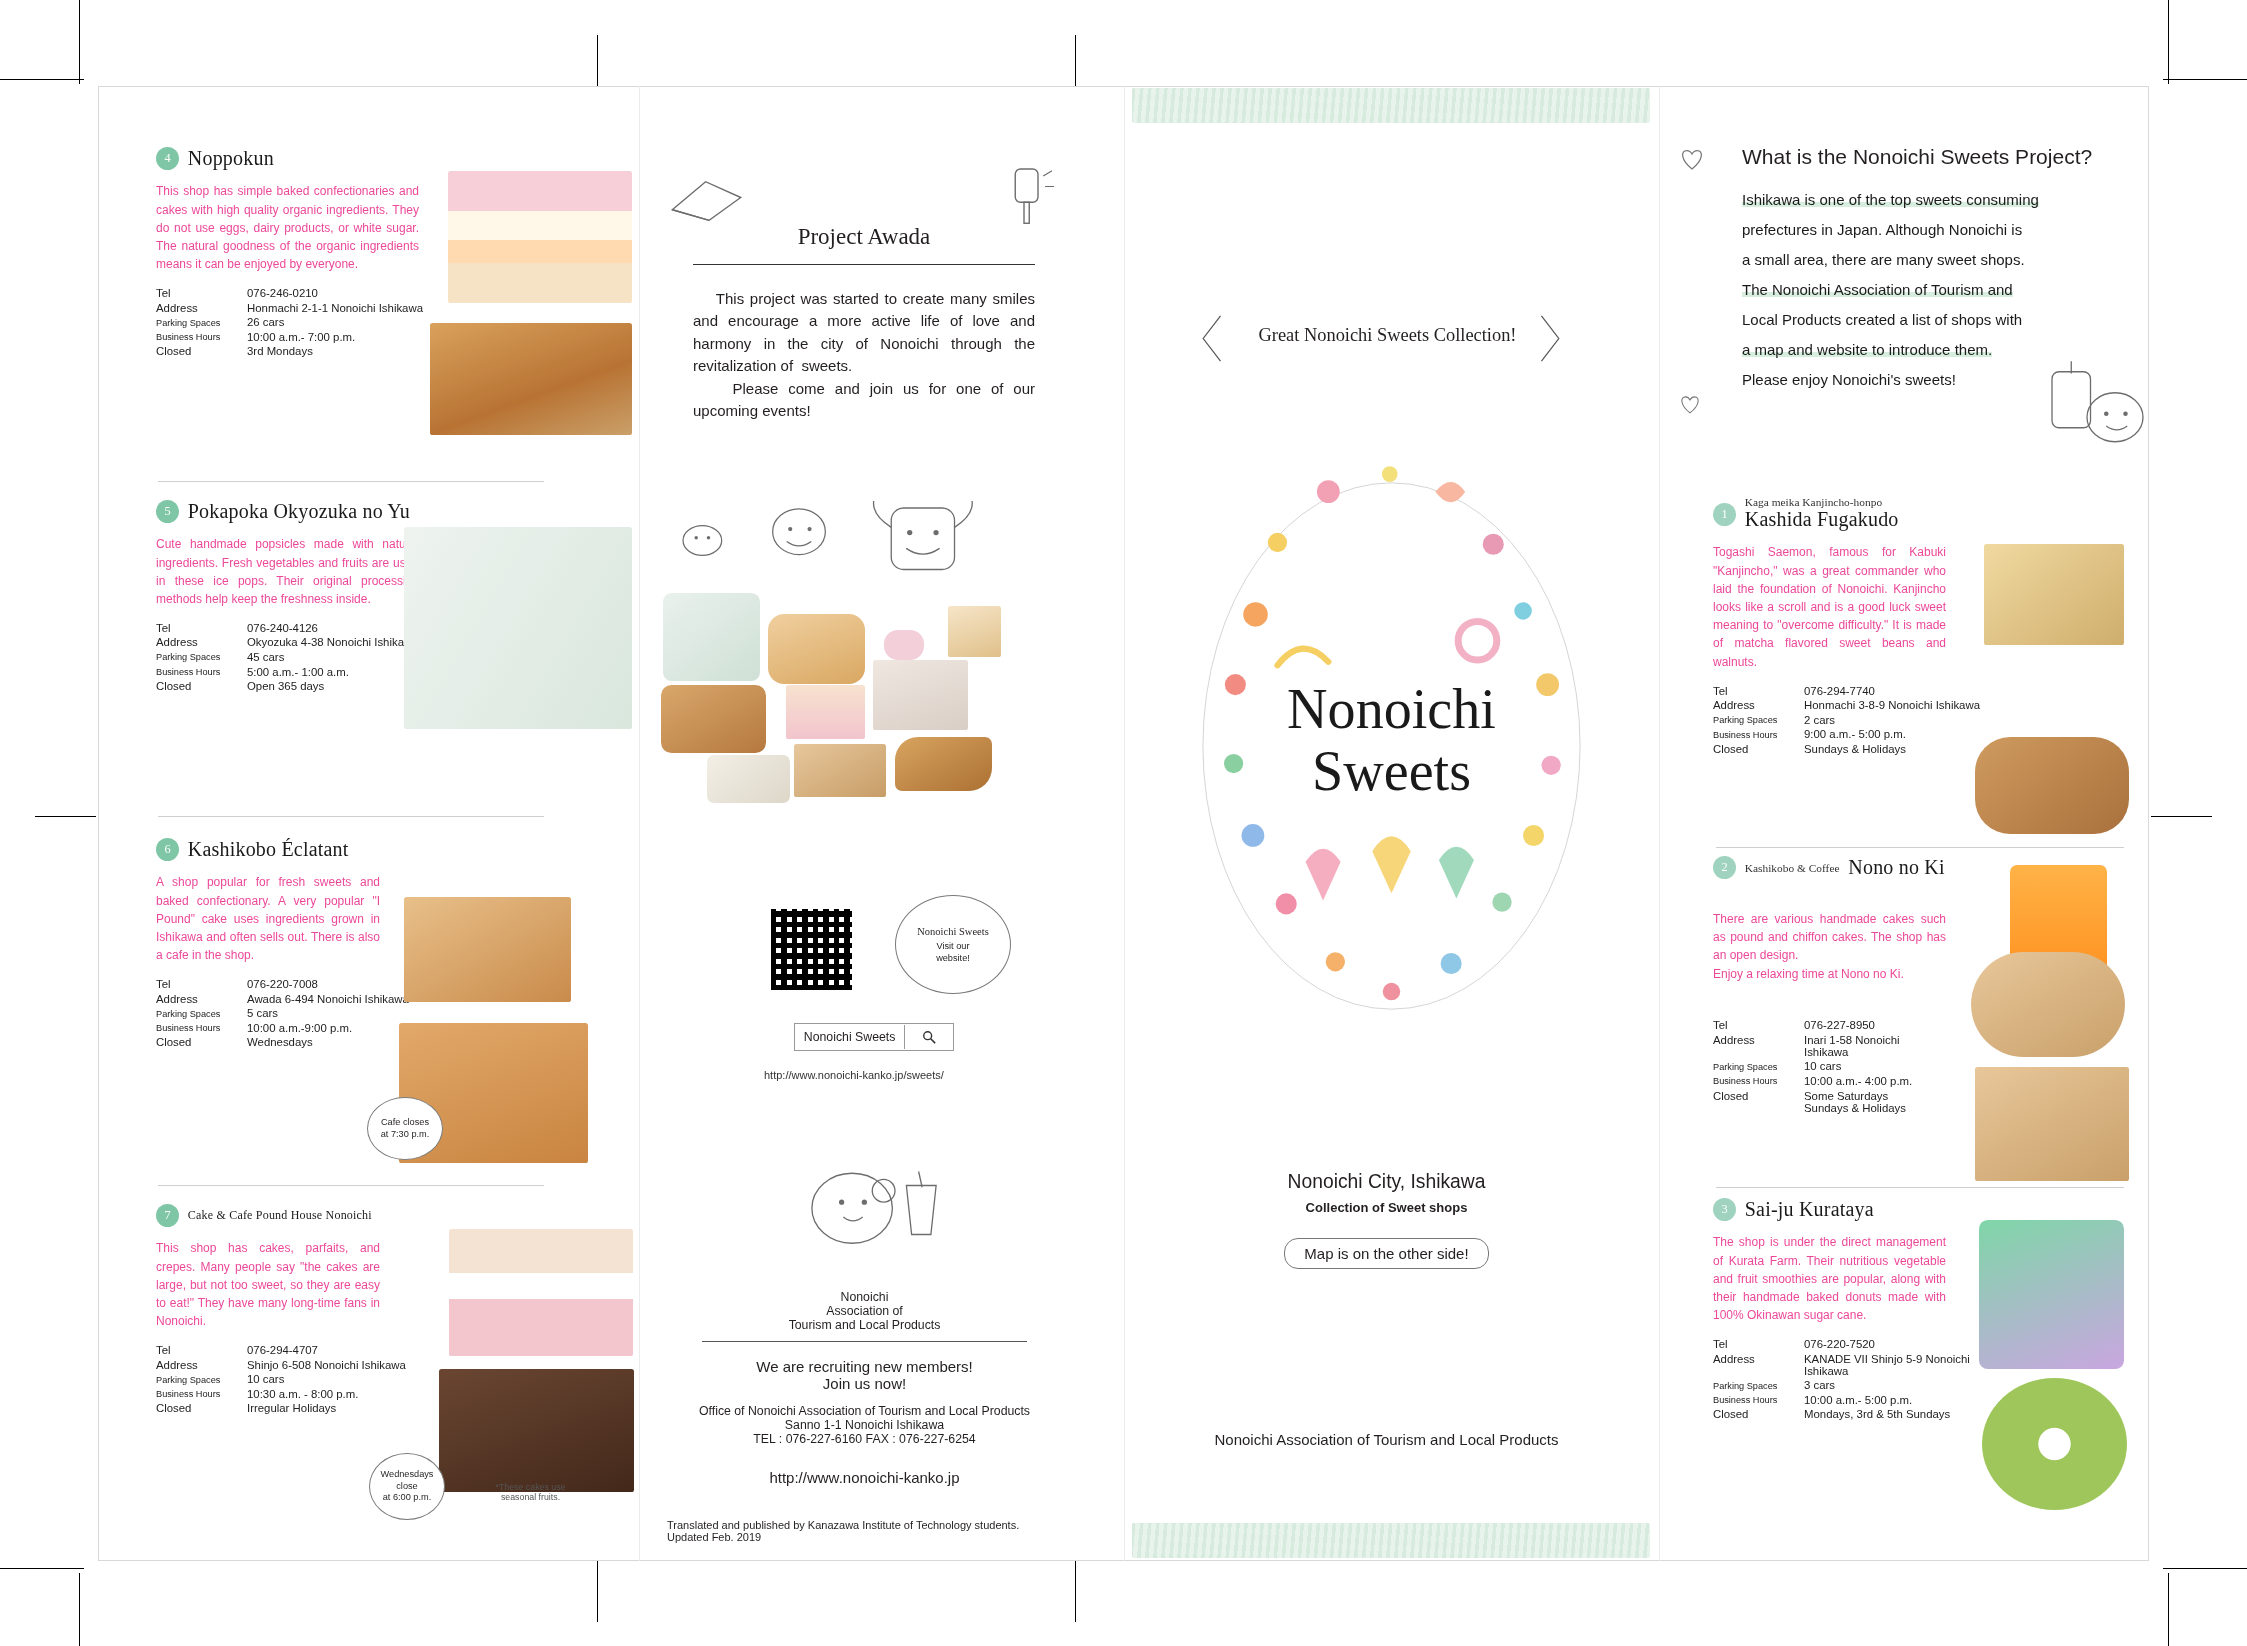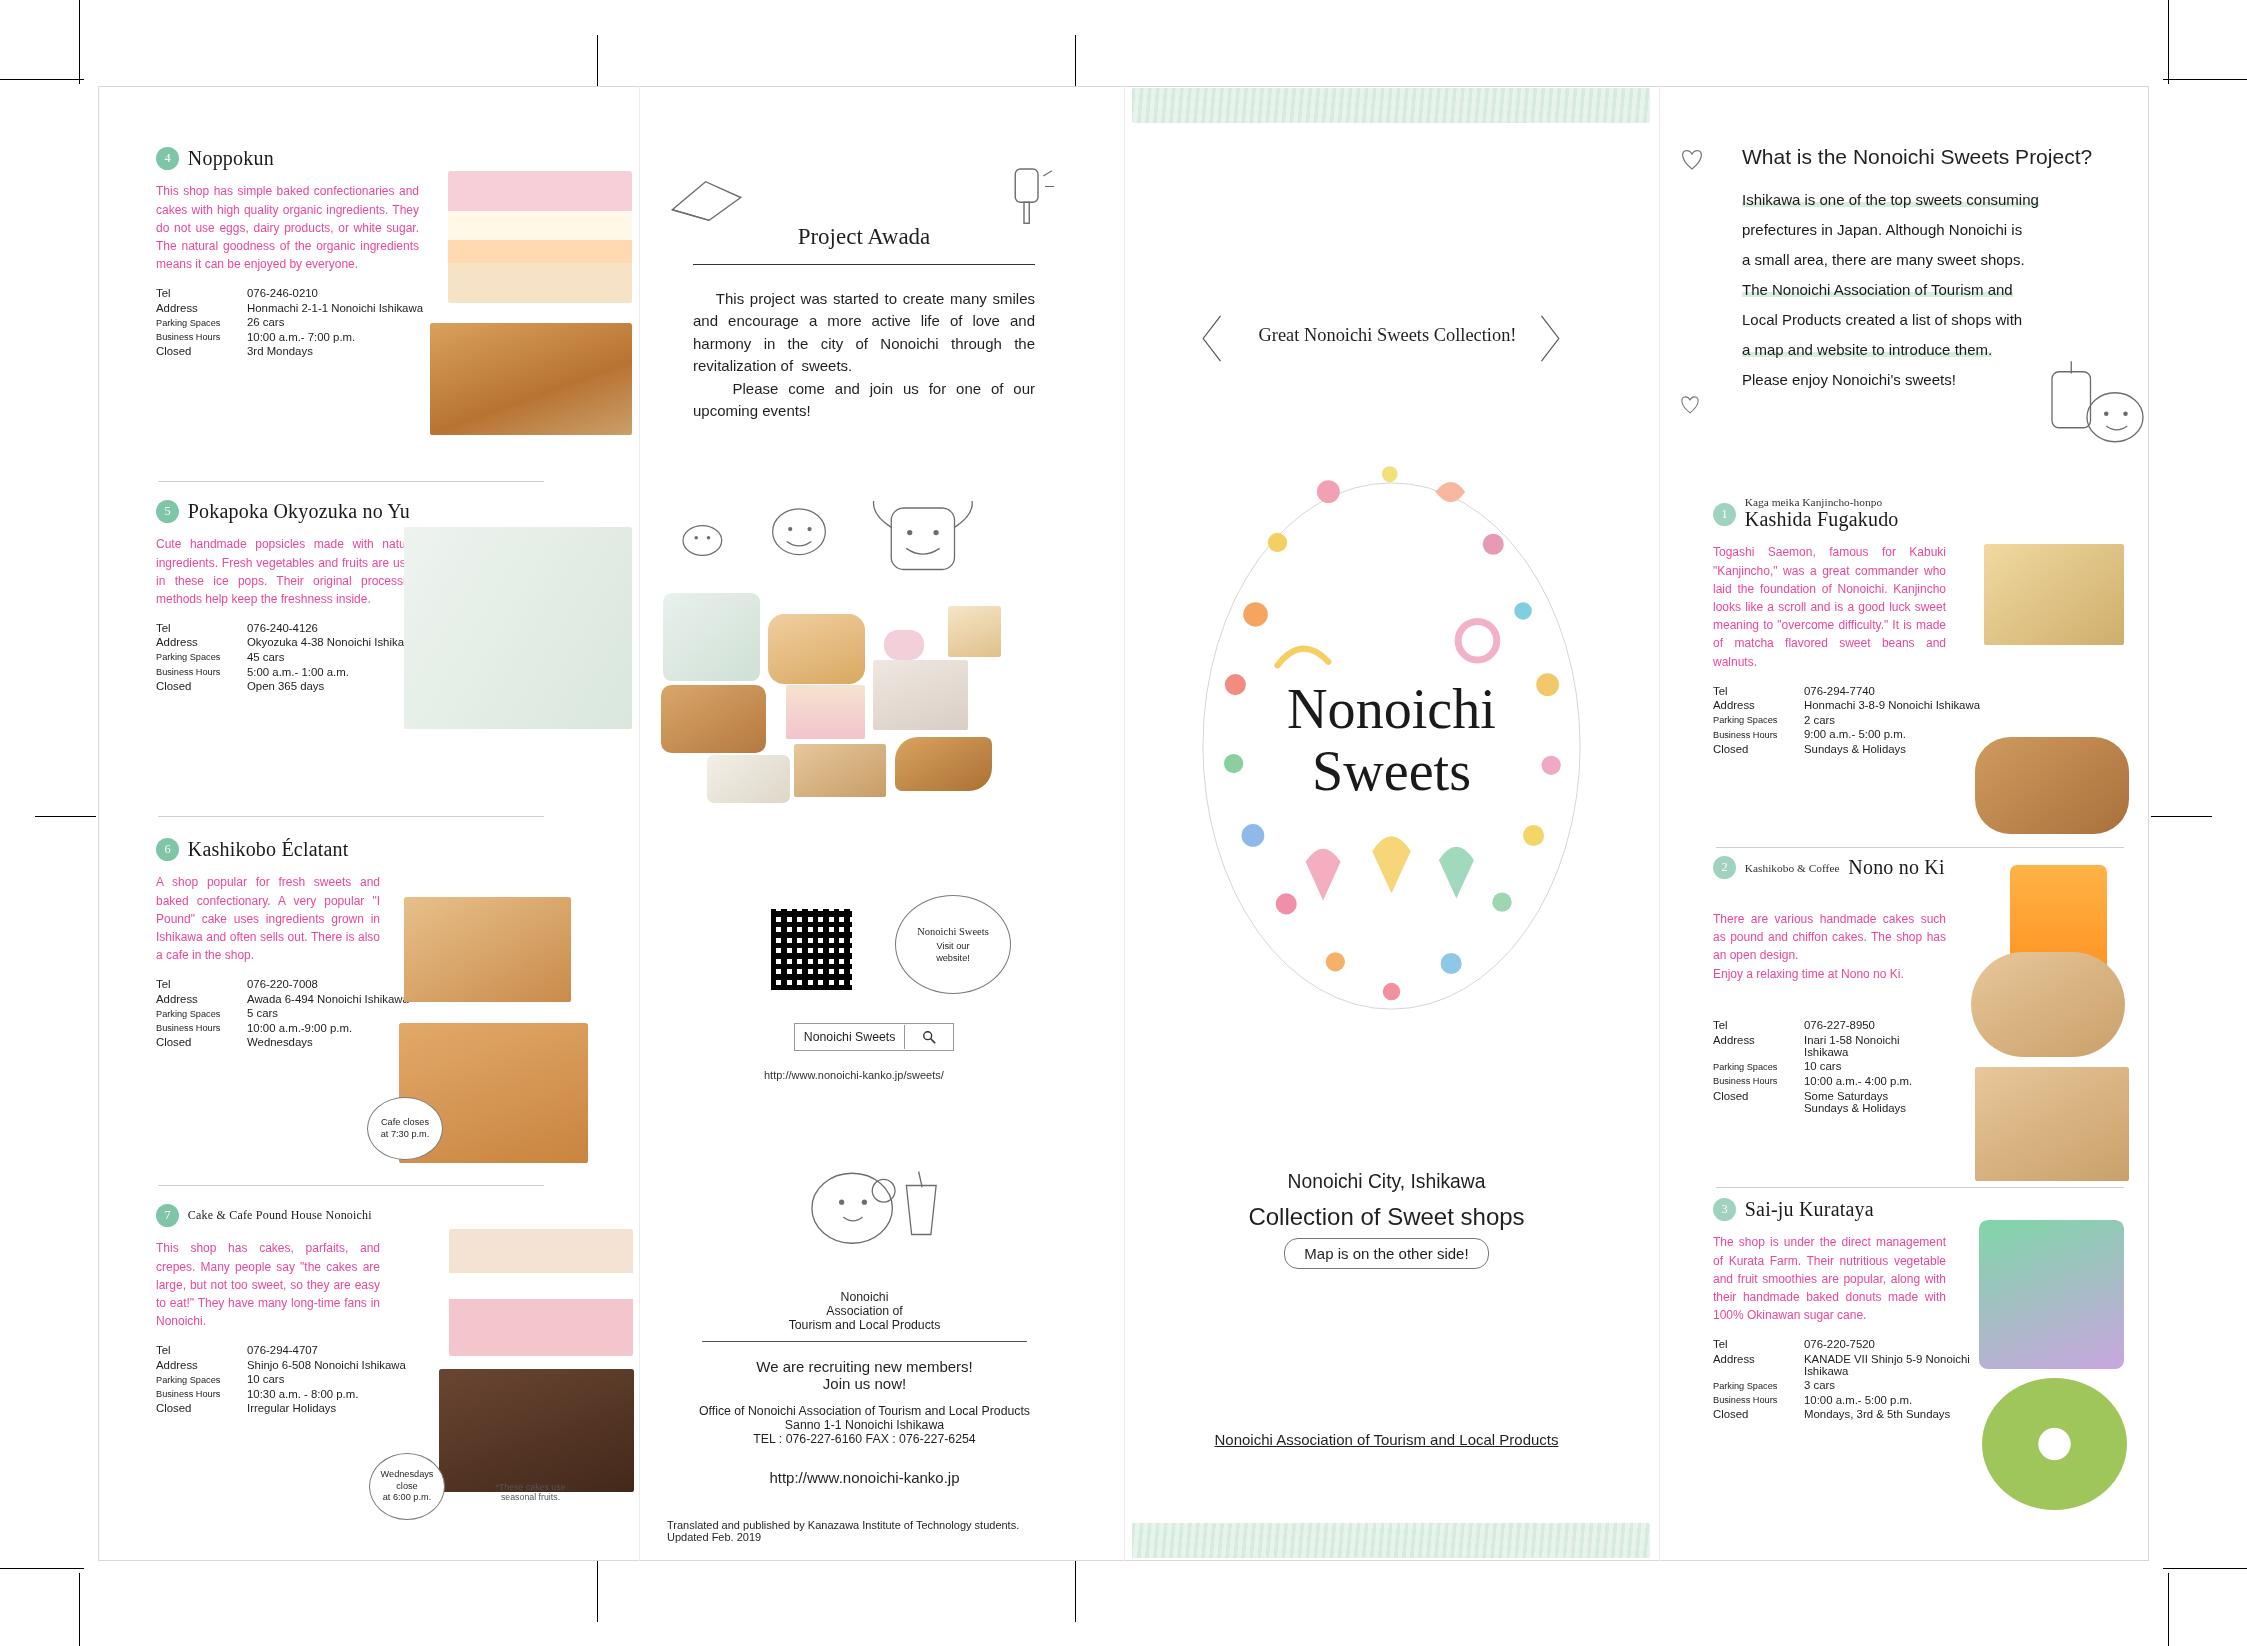--- a/index.html
+++ b/index.html
@@ -380,26 +380,26 @@
     <path d="M120 258 q28 -36 58 -4" fill="none" stroke="#f6cf63" stroke-width="7" stroke-linecap="round"></path>
   </g>
   <g fill="#1a1a1a">
     <text x="250" y="330" text-anchor="middle" font-family="Liberation Serif, serif" font-size="64">Nonoichi</text>
     <text x="250" y="400" text-anchor="middle" font-family="Liberation Serif, serif" font-size="64">Sweets</text>
   </g>
 </svg>
 
 <div style="position:absolute;left:1211px;top:1167px;width:351px;text-align:center;">
   <div style="font-size:19.3px;line-height:1.6;">Nonoichi City, Ishikawa</div>
-  <div style="font-size:24px;line-height:1.6;">Collection of Sweet shops</div>
+  <div style="font-size:13px;line-height:1.6;font-weight:bold;">Collection of Sweet shops</div>
 </div>
 <div style="position:absolute;left:1211px;top:1238px;width:351px;text-align:center;">
   <span class="mapbtn">Map is on the other side!</span>
 </div>
-<div style="position:absolute;left:1167px;top:1431px;width:439px;text-align:center;font-size:15px;text-decoration:underline;">Nonoichi Association of Tourism and Local Products</div>
+<div style="position:absolute;left:1167px;top:1431px;width:439px;text-align:center;font-size:15px;">Nonoichi Association of Tourism and Local Products</div>
 
 <svg class="doodle" style="left:1677px;top:147px;" width="30" height="24.6" viewBox="0 0 34 28">
     <path d="M17 25 C4 15 4 4 11 4 c3 0 5 2 6 4 c1 -2 3 -4 6 -4 c7 0 7 11 -6 21 Z" fill="none" stroke="#777" stroke-width="1.4"></path>
   </svg>
 <svg class="doodle" style="left:1677px;top:393px;" width="26" height="23" viewBox="0 0 34 28">
     <path d="M17 25 C4 15 4 4 11 4 c3 0 5 2 6 4 c1 -2 3 -4 6 -4 c7 0 7 11 -6 21 Z" fill="none" stroke="#777" stroke-width="1.4"></path>
   </svg>
 <svg class="doodle" style="left:2045px;top:356px;" width="105" height="105" viewBox="0 0 120 120">
   <rect x="8" y="18" width="44" height="64" rx="8" fill="none" stroke="#6d6d6d" stroke-width="1.5"></rect>
   <path d="M30 6 l0 14" stroke="#6d6d6d" stroke-width="1.5"></path>

